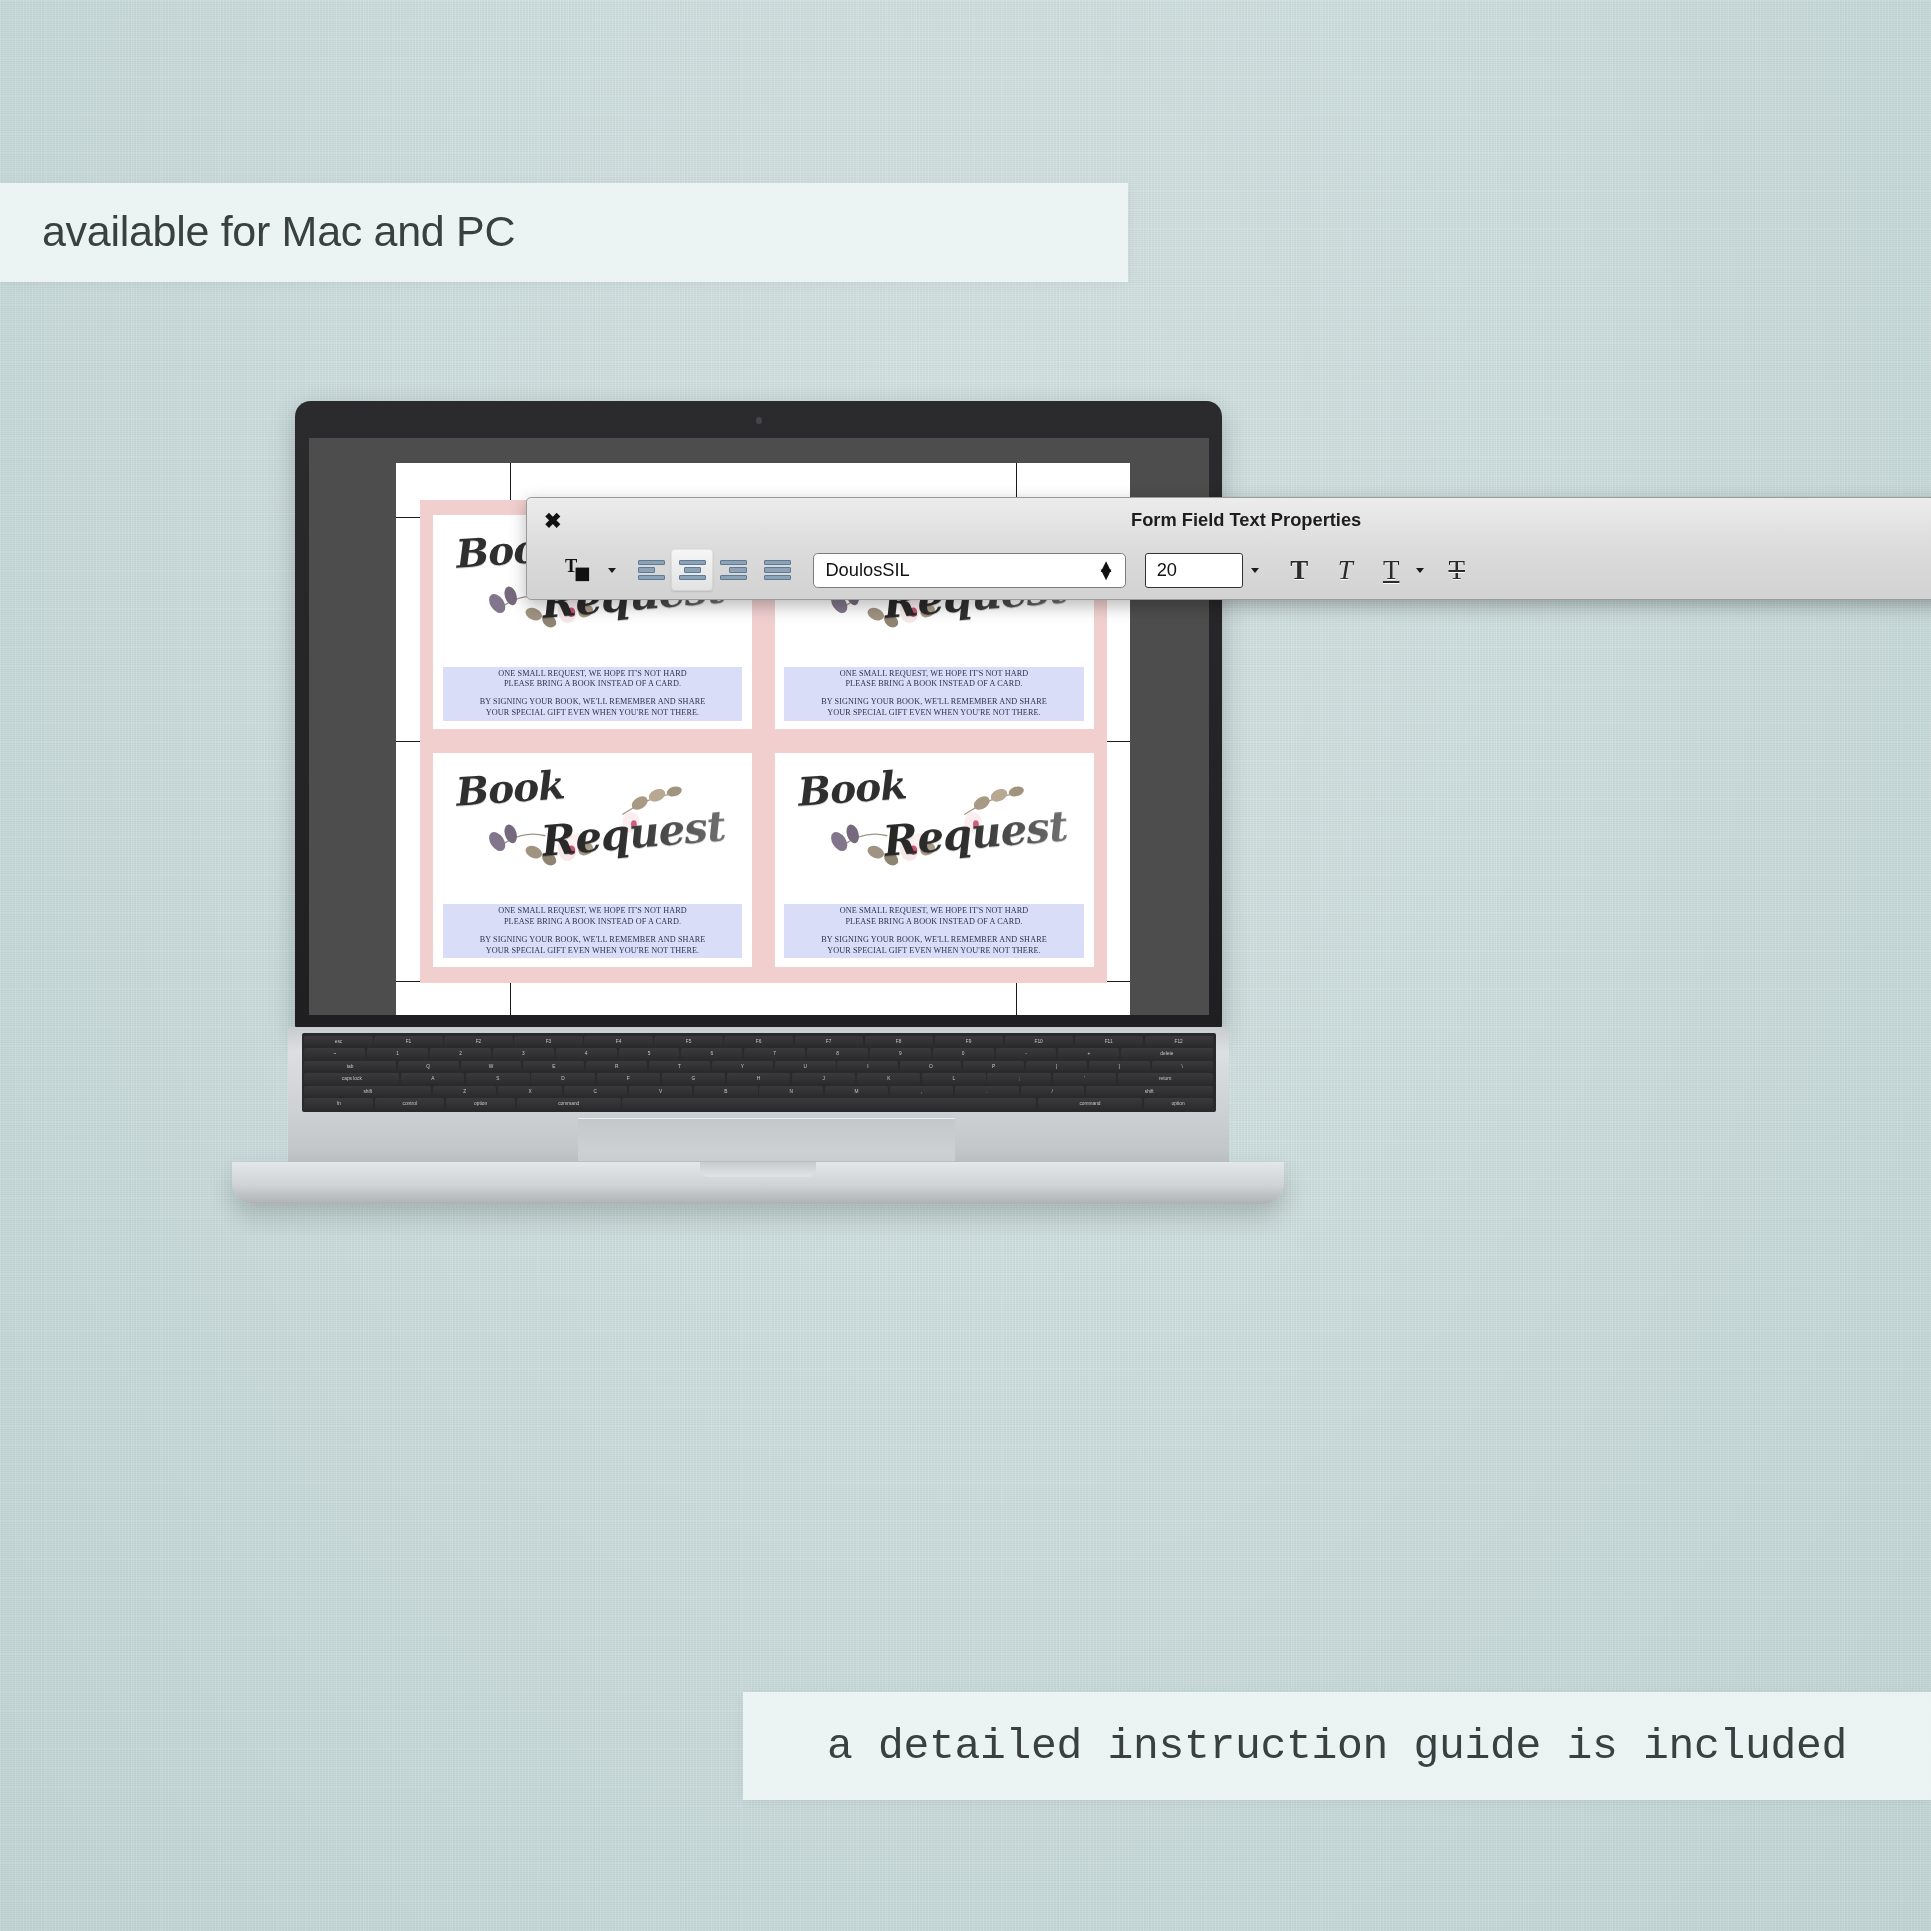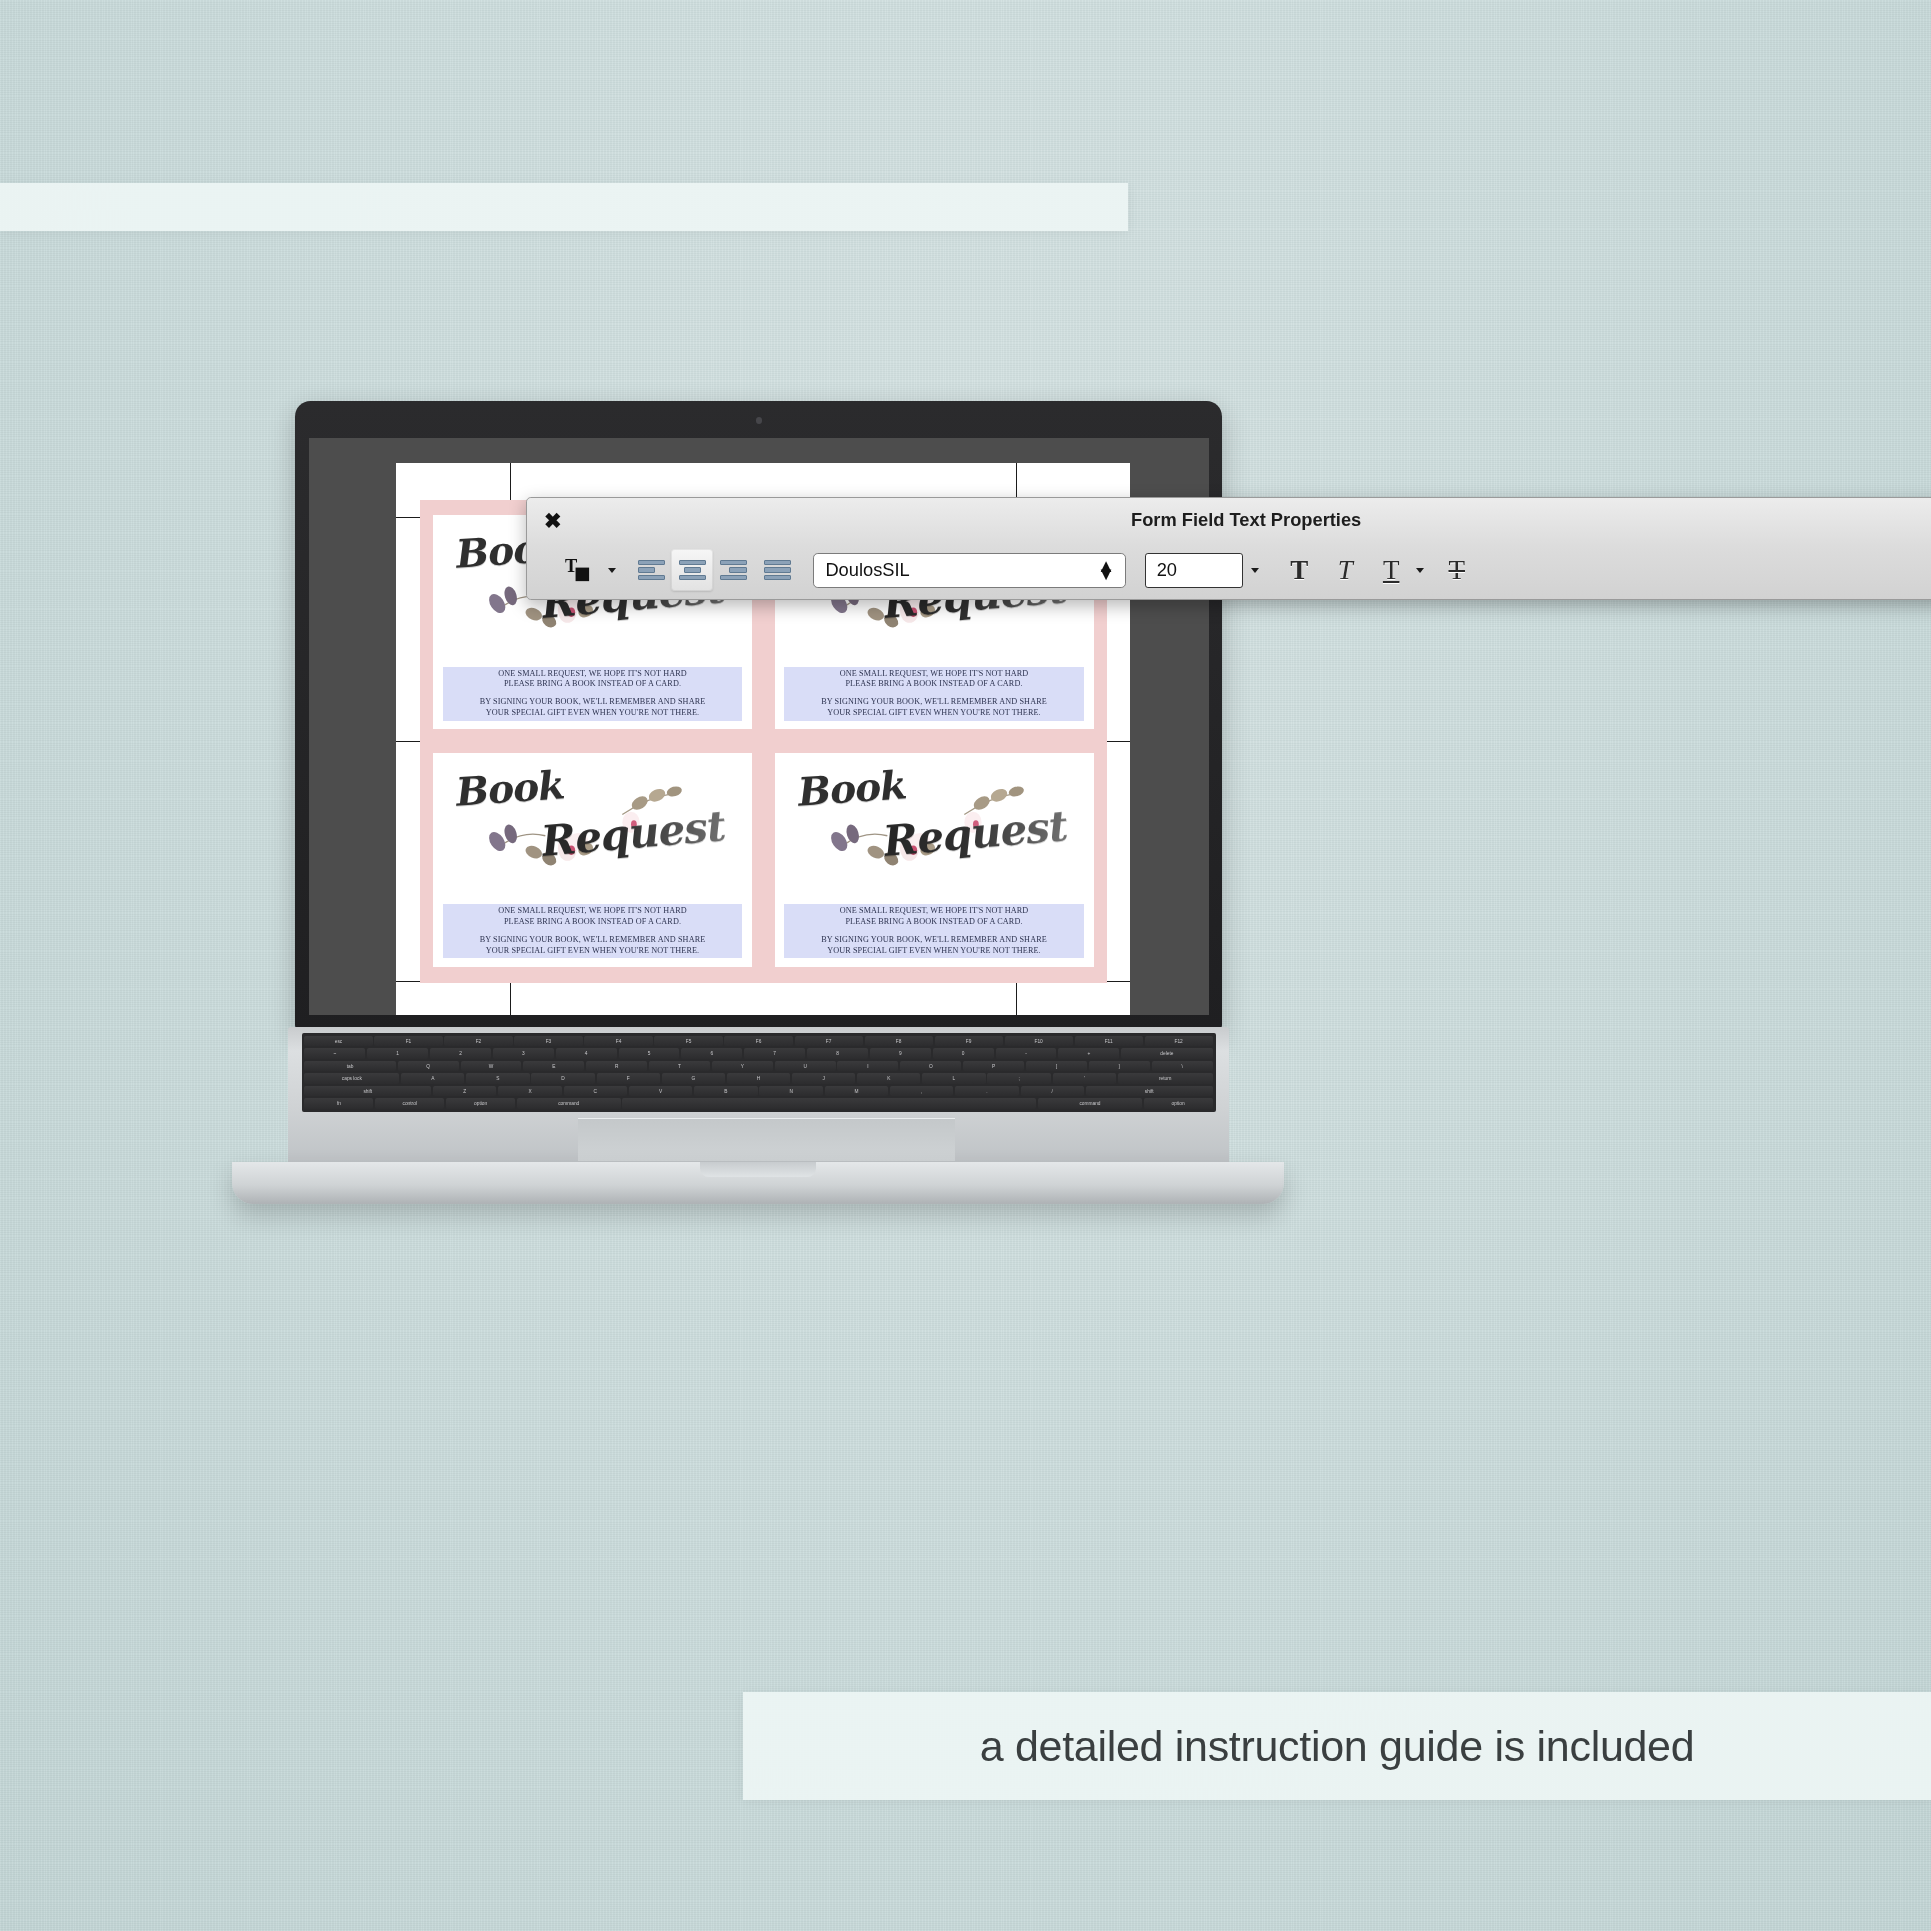--- a/index.html
+++ b/index.html
@@ -32,21 +32,21 @@
     left:0;top:183px;width:1128px;padding:23px 0 25px 42px;
     box-sizing:border-box;
   }
   #top-banner .line{
     font-size:43px;line-height:1.18;letter-spacing:-0.3px;
     font-family:"Liberation Sans",sans-serif;
     font-stretch:condensed;
   }
   #bottom-banner{
     left:743px;top:1692px;width:1188px;height:108px;
-    display:flex;align-items:center;justify-content:center;
+    display:flex;align-items:center;justify-content:center;font-family:Liberation Mono, monospace;
   }
   #bottom-banner .line{
     font-size:43px;letter-spacing:-0.3px;
   }
 
   
   #laptop{position:absolute;left:145px;top:401px;width:1246px;height:816px;z-index:20;}
 
   #lid{
     position:absolute;left:150px;top:0;width:927px;height:628px;
@@ -212,20 +212,21 @@
     background:linear-gradient(180deg,#c8cccf 0%,#dfe3e5 100%);
     border-radius:0 0 8.7px 8.7px;
   }
 </style>
 </head>
 <body>
 
 <div id="wall"></div>
 
 <div class="banner" id="top-banner">
+  <div class="line">available for Mac and PC</div>
 </div>
 
 <div id="laptop">
 
   <div id="lid">
     <div id="bezel-top">
       <div id="camera"></div>
     </div>
 
     <div id="screen">

